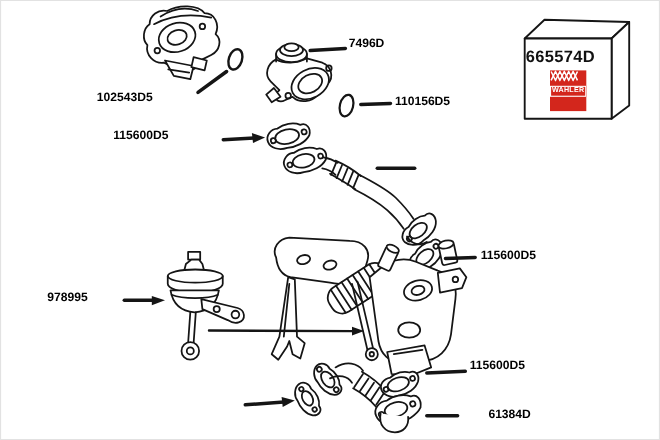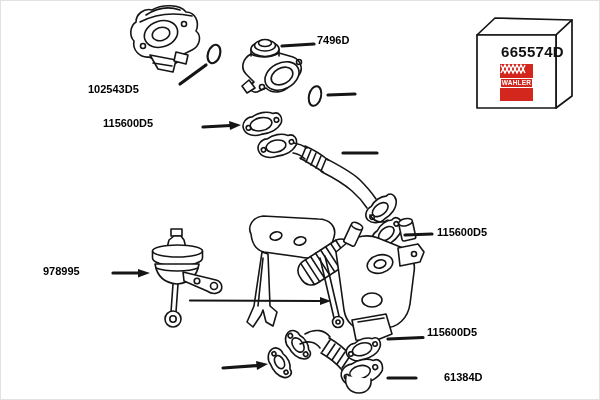--- a/index.html
+++ b/index.html
@@ -2,21 +2,21 @@
 <html><head>
 <meta charset="utf-8">
 <style>
   html,body{margin:0;padding:0;background:#ffffff;}
   .stage{position:relative;width:600px;height:400px;background:#fff;overflow:hidden;
          font-family:"Liberation Sans",sans-serif;box-shadow:inset 0 0 0 1px #e2e2e2;}
   svg{position:absolute;left:0;top:0;}
   svg *{vector-effect:none;}
   .lbl{position:absolute;font-weight:bold;font-size:11px;color:#000;white-space:nowrap;
        font-family:"Liberation Sans",sans-serif;}
-  .boxnum{position:absolute;left:478px;top:43px;width:86px;text-align:right;
+  .boxnum{position:absolute;left:478px;top:43px;width:86px;text-align:left;
           font-weight:bold;font-size:15px;color:#111;letter-spacing:.3px;}
   .logo{position:absolute;left:500px;top:64px;width:33px;height:37px;background:#d3261c;
         display:flex;flex-direction:column;align-items:center;justify-content:center;}
   .logo .band{border:1px solid #fff;color:#fff;font-weight:bold;font-size:6.5px;
               line-height:8px;padding:0 1px;letter-spacing:.2px;background:#d3261c;}
   .zz{display:block;}
 </style>
 </head>
 <body>
 
@@ -194,20 +194,21 @@
       <polygon fill="#151515" stroke="none" points="331,301 320,297 320,305"></polygon>
       <line x1="388" y1="339" x2="423" y2="337.5"></line>
       <line x1="223" y1="368" x2="258" y2="365.5"></line>
       <polygon fill="#151515" stroke="none" points="268,364 256,361 257,370"></polygon>
       <line x1="388" y1="378" x2="416" y2="378"></line>
     </g>
   </svg>
 
   <div class="lbl" style="left:88px;top:83px">102543D5</div>
   <div class="lbl" style="left:317px;top:34px">7496D</div>
+  <div class="lbl" style="left:359px;top:86px">110156D5</div>
   <div class="lbl" style="left:103px;top:117px">115600D5</div>
   <div class="lbl" style="left:437px;top:226px">115600D5</div>
   <div class="lbl" style="left:43px;top:265px">978995</div>
   <div class="lbl" style="left:427px;top:326px">115600D5</div>
   <div class="lbl" style="left:444px;top:371px">61384D</div>
 
   <div class="boxnum">665574D</div>
   <div class="logo">
     <svg class="zz" width="26" height="10" viewBox="0 0 26 10">
       <polyline points="1,9 5,1 9,9 13,1 17,9 21,1 25,9" fill="none" stroke="#ffffff" stroke-width="1.4"></polyline>

